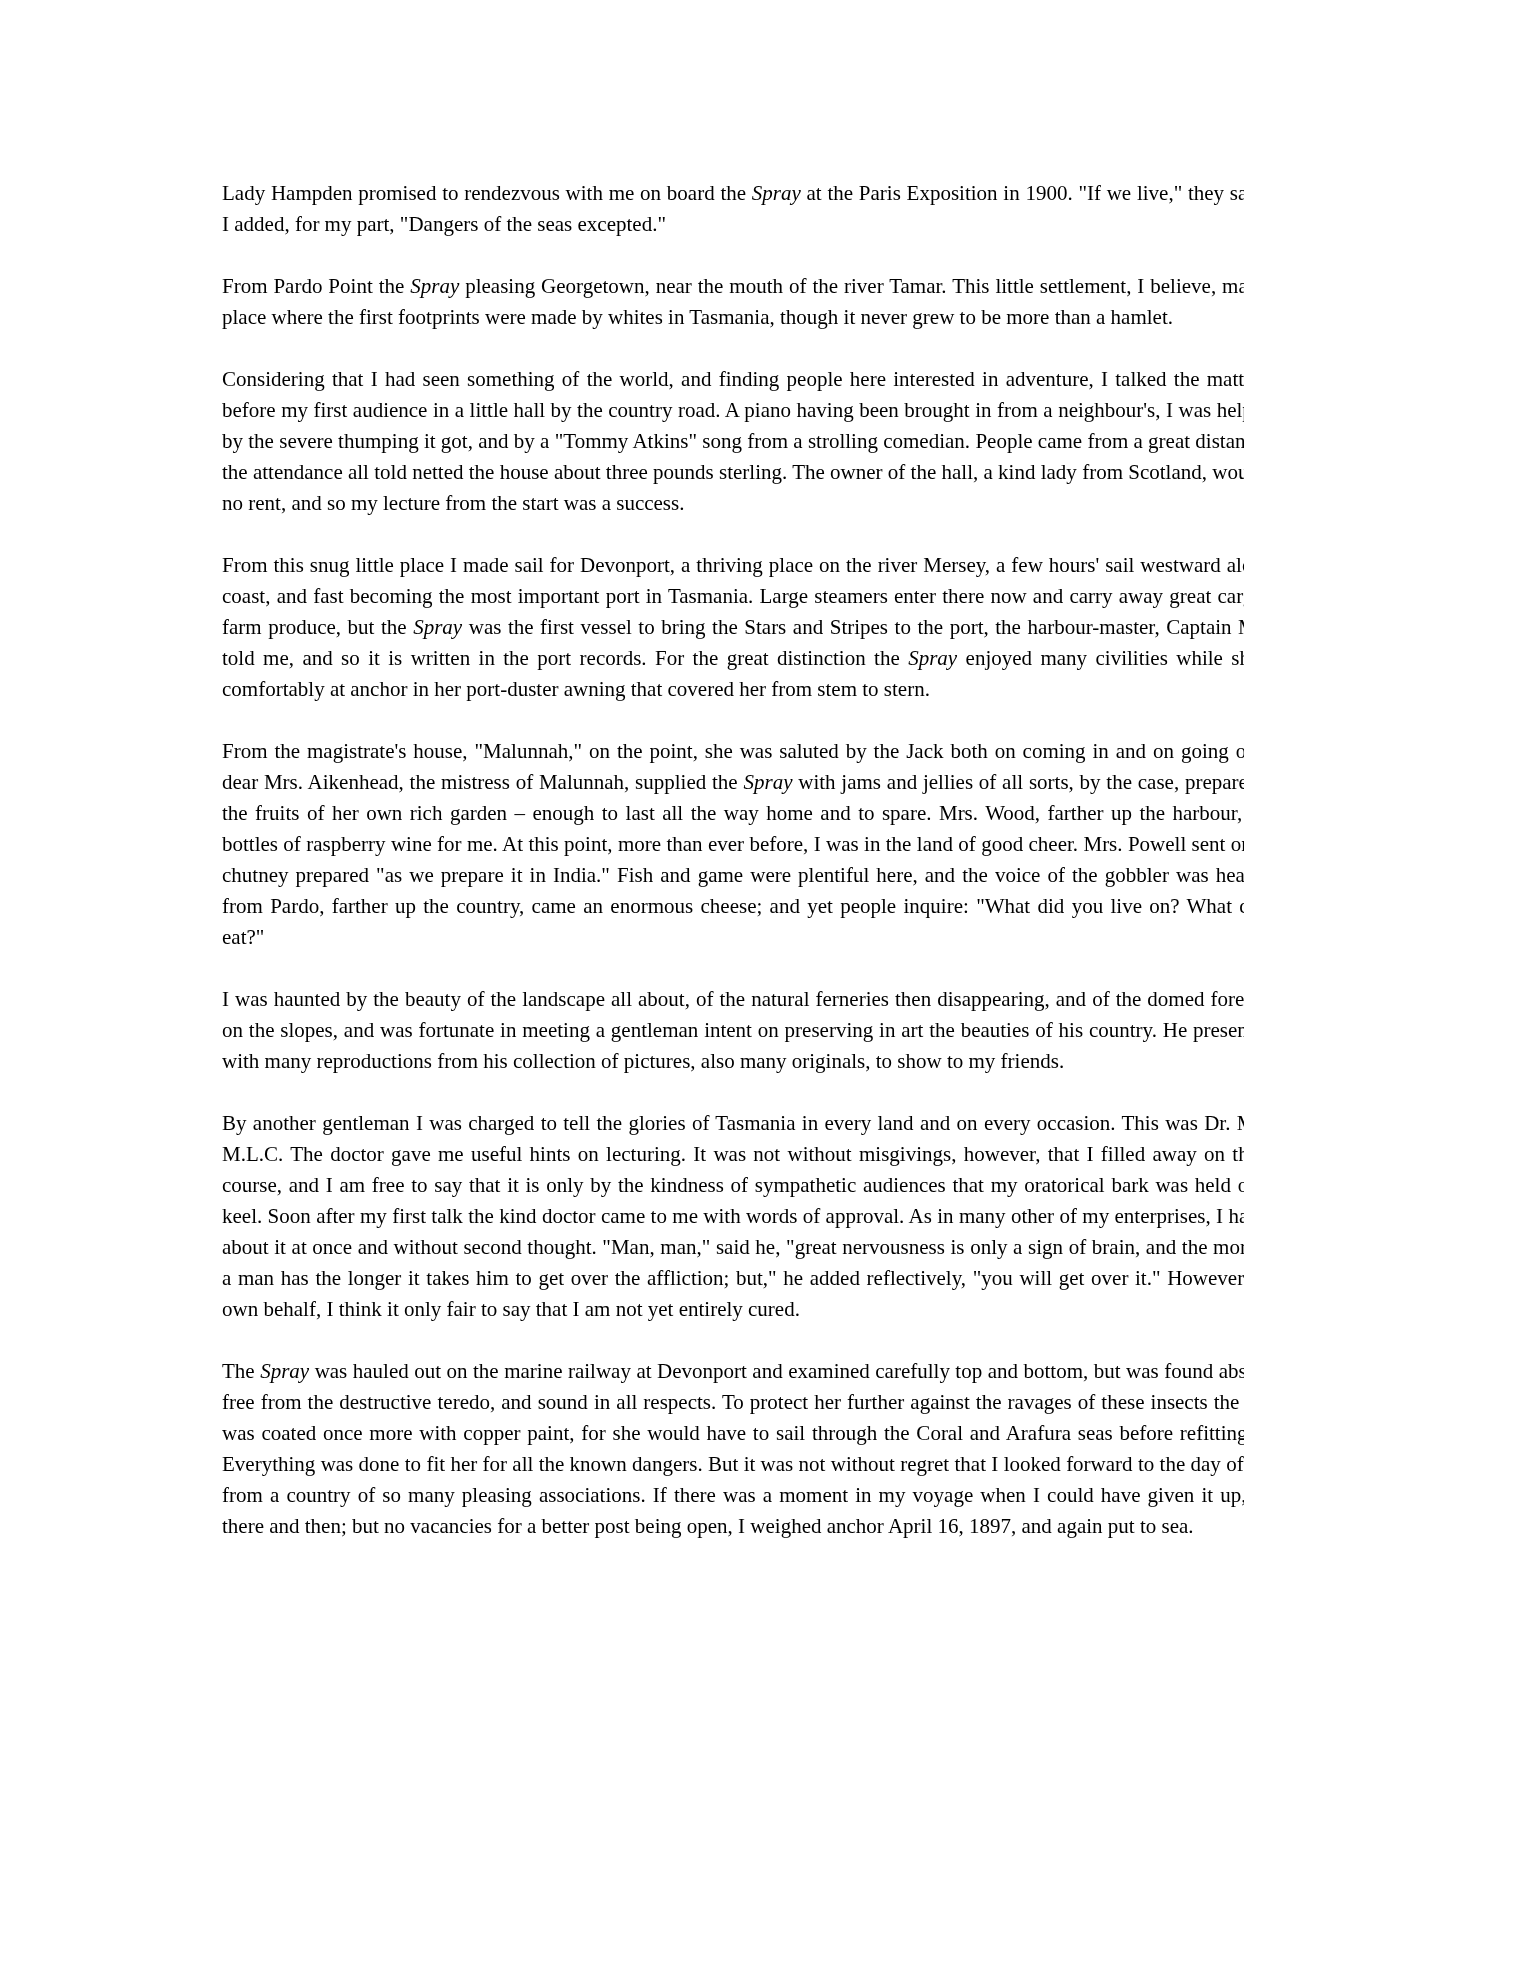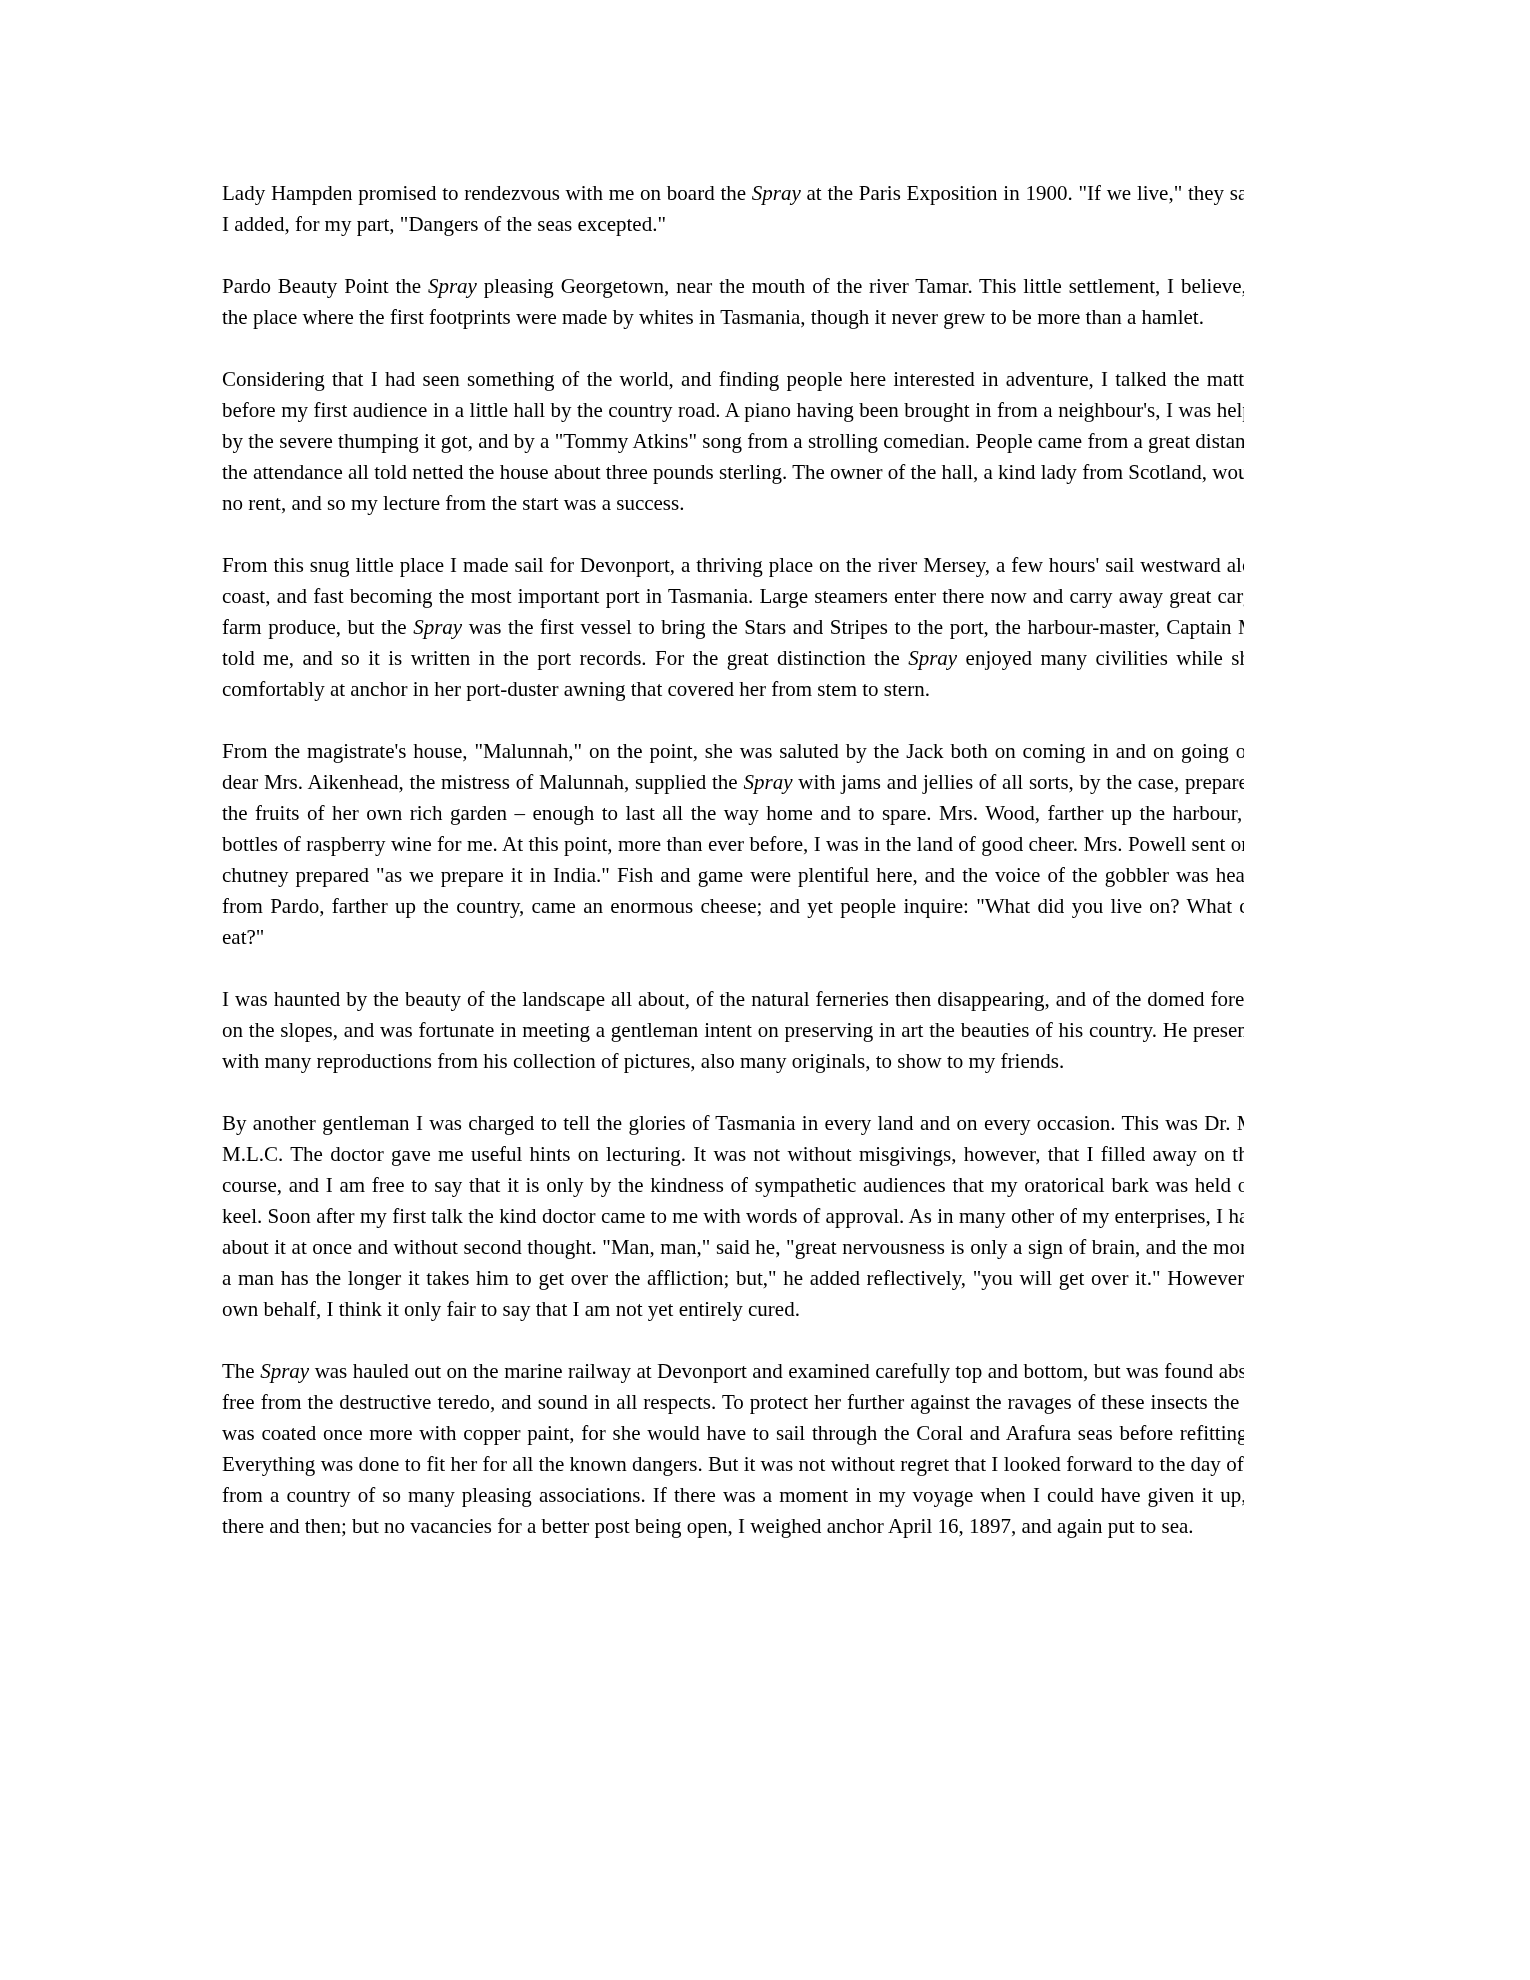--- a/index.html
+++ b/index.html
@@ -36,21 +36,21 @@
   .para i {
     font-style: italic;
   }
 </style>
 </head>
 <body>
 
 <div class="page">
   <div class="document-body">
       <p class="para"><span>Lady Hampden promised to rendezvous with me on board the </span><i>Spray</i><span> at the Paris Exposition in 1900. "If we live," they said, and I added, for my part, "Dangers of the seas excepted."</span></p>
-      <p class="para"><span>Pardo Beauty Point the </span><i>Spray</i><span> pleasing Georgetown, near the mouth of the river Tamar. This little settlement, I believe, marks the place where the first footprints were made by whites in Tasmania, though it never grew to be more than a hamlet.</span></p>
+      <p class="para"><span>From Pardo Point the </span><i>Spray</i><span> pleasing Georgetown, near the mouth of the river Tamar. This little settlement, I believe, marks the place where the first footprints were made by whites in Tasmania, though it never grew to be more than a hamlet.</span></p>
       <p class="para"><span>Considering that I had seen something of the world, and finding people here interested in adventure, I talked the matter over before my first audience in a little hall by the country road. A piano having been brought in from a neighbour's, I was helped out by the severe thumping it got, and by a "Tommy Atkins" song from a strolling comedian. People came from a great distance, and the attendance all told netted the house about three pounds sterling. The owner of the hall, a kind lady from Scotland, would take no rent, and so my lecture from the start was a success.</span></p>
       <p class="para"><span>From this snug little place I made sail for Devonport, a thriving place on the river Mersey, a few hours' sail westward along the coast, and fast becoming the most important port in Tasmania. Large steamers enter there now and carry away great cargoes of farm produce, but the </span><i>Spray</i><span> was the first vessel to bring the Stars and Stripes to the port, the harbour-master, Captain Murray, told me, and so it is written in the port records. For the great distinction the </span><i>Spray</i><span> enjoyed many civilities while she rode comfortably at anchor in her port-duster awning that covered her from stem to stern.</span></p>
       <p class="para"><span>From the magistrate's house, "Malunnah," on the point, she was saluted by the Jack both on coming in and on going out, and dear Mrs. Aikenhead, the mistress of Malunnah, supplied the </span><i>Spray</i><span> with jams and jellies of all sorts, by the case, prepared from the fruits of her own rich garden – enough to last all the way home and to spare. Mrs. Wood, farther up the harbour, put up bottles of raspberry wine for me. At this point, more than ever before, I was in the land of good cheer. Mrs. Powell sent on board chutney prepared "as we prepare it in India." Fish and game were plentiful here, and the voice of the gobbler was heard, and from Pardo, farther up the country, came an enormous cheese; and yet people inquire: "What did you live on? What did you eat?"</span></p>
       <p class="para"><span>I was haunted by the beauty of the landscape all about, of the natural ferneries then disappearing, and of the domed forest-trees on the slopes, and was fortunate in meeting a gentleman intent on preserving in art the beauties of his country. He presented me with many reproductions from his collection of pictures, also many originals, to show to my friends.</span></p>
       <p class="para"><span>By another gentleman I was charged to tell the glories of Tasmania in every land and on every occasion. This was Dr. McCall, M.L.C. The doctor gave me useful hints on lecturing. It was not without misgivings, however, that I filled away on this new course, and I am free to say that it is only by the kindness of sympathetic audiences that my oratorical bark was held on even keel. Soon after my first talk the kind doctor came to me with words of approval. As in many other of my enterprises, I had gone about it at once and without second thought. "Man, man," said he, "great nervousness is only a sign of brain, and the more brain a man has the longer it takes him to get over the affliction; but," he added reflectively, "you will get over it." However, in my own behalf, I think it only fair to say that I am not yet entirely cured.</span></p>
       <p class="para"><span>The </span><i>Spray</i><span> was hauled out on the marine railway at Devonport and examined carefully top and bottom, but was found absolutely free from the destructive teredo, and sound in all respects. To protect her further against the ravages of these insects the bottom was coated once more with copper paint, for she would have to sail through the Coral and Arafura seas before refitting again. Everything was done to fit her for all the known dangers. But it was not without regret that I looked forward to the day of sailing from a country of so many pleasing associations. If there was a moment in my voyage when I could have given it up, it was there and then; but no vacancies for a better post being open, I weighed anchor April 16, 1897, and again put to sea.</span></p>
     </div>
 </div>
 
 </body></html>

